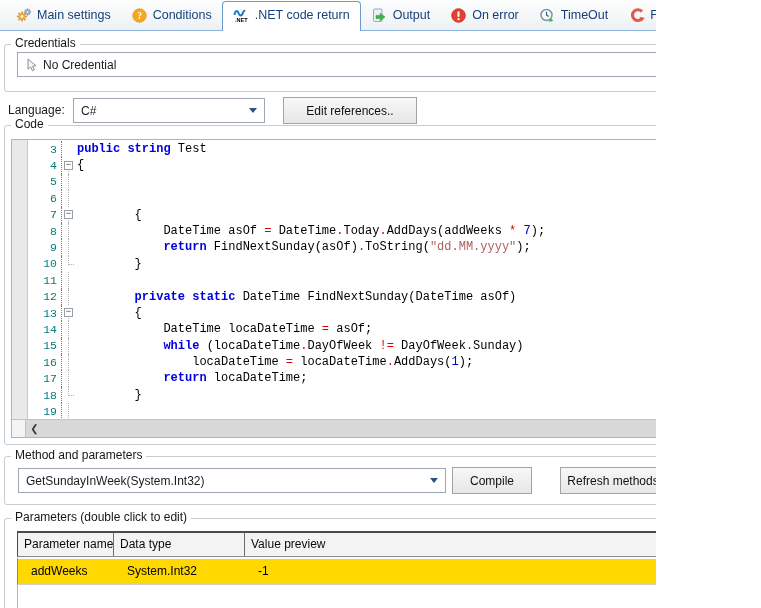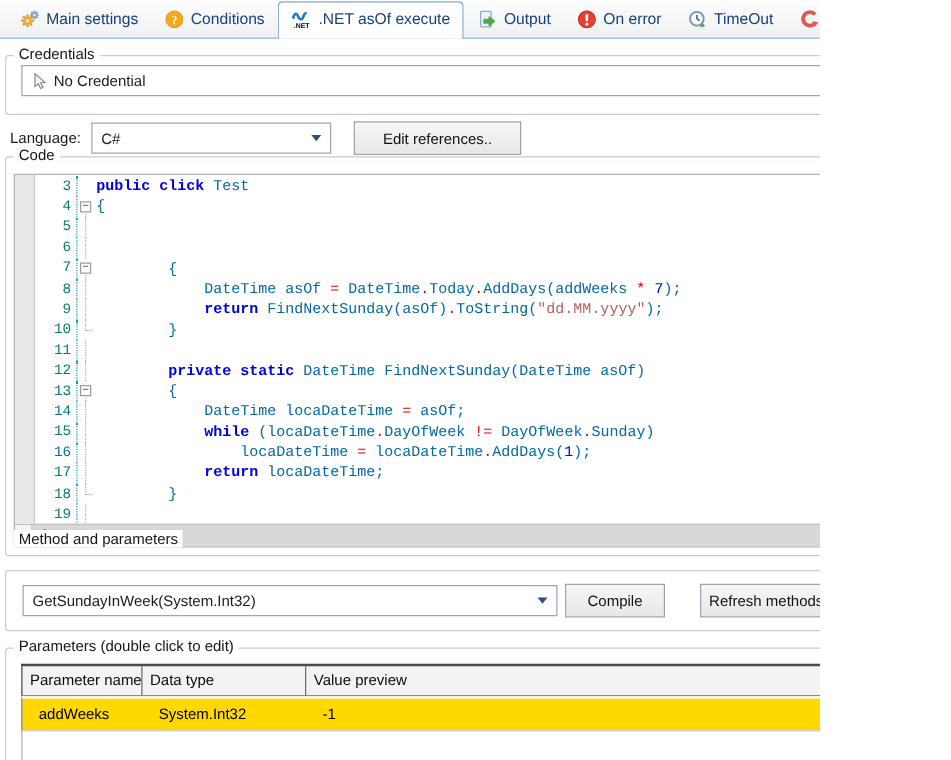--- a/index.html
+++ b/index.html
@@ -61,21 +61,21 @@
         border:1px solid #9A9FA5;background:#fff;color:#444;font-size:9px;line-height:6px;
         text-align:center;font-family:"Liberation Mono",monospace;}
   .fold-box::after{content:'';position:absolute;left:6px;top:calc(50% + 5px);bottom:0;
         border-left:1px dotted #B0B0B0;}
   .fold-line::before{content:'';position:absolute;left:6px;top:0;bottom:0;
         border-left:1px dotted #B0B0B0;}
   .fold-end::before{content:'';position:absolute;left:6px;top:0;height:8px;width:5px;
         border-left:1px dotted #B0B0B0;border-bottom:1px dotted #B0B0B0;}
   .ct{font-family:"Liberation Mono",monospace;font-size:12px;line-height:16.4px;white-space:pre;}
   .tk-k{color:#0000E0;font-weight:bold;}
-  .tk-p{color:#0369a1;text-align:center;}
+  .tk-p{color:#000000;text-align:center;}
   .tk-o{color:#DE0000;}
   .tk-s{color:#B06060;}
   .tk-n{color:#0000E0;}
   #hscroll{height:17px;flex:none;display:flex;background:#D8D8D8;border-top:1px solid #C2C2C2;}
   .sb-corner{width:13px;background:#F4F4F4;border-right:1px solid #C2C2C2;}
   .sb-btn{width:17px;display:flex;align-items:center;justify-content:center;color:#3A3A3A;
           font-size:10px;font-family:"DejaVu Sans",sans-serif;}
   .sb-track{flex:1;}
 
   
@@ -130,21 +130,21 @@
         </span>
         <span>Conditions</span>
       </div>
       <div class="tab active">
         <span class="tico">
           <svg width="17" height="16" viewBox="0 0 17 16">
             <path d="M1.5 8 C2 3.5,4.5 3,5.5 6 C6.5 9,9 9.5,10 5.5 C10.4 4,11.2 3.4,12.3 3.4" fill="none" stroke="#1E7AC8" stroke-width="2"></path>
             <text x="2" y="15" font-family="Liberation Sans" font-size="5.5" font-weight="bold" fill="#000">.NET</text>
           </svg>
         </span>
-        <span>.NET asOf execute</span>
+        <span>.NET code return</span>
       </div>
       <div class="tab">
         <span class="tico">
           <svg width="16" height="15" viewBox="0 0 16 15">
             <rect x="2.5" y="1" width="8.5" height="12.5" rx="1" fill="#EAF1F8" stroke="#93A9BE"></rect>
             <path d="M5 7.4 h4.2 V5.2 L14 9 L9.2 12.8 V10.6 H5 Z" fill="#44B049" stroke="#2F8F35" stroke-width="0.5"></path>
           </svg>
         </span>
         <span>Output</span>
       </div>
@@ -201,21 +201,21 @@
   <div class="btn" id="edit-refs-btn">Edit references..</div>
 
   <div class="grp" id="grp-code">
     <div id="editor">
       <div id="ed-body">
         <div id="ed-margin"></div>
         <div id="code-lines">
             <div class="cl">
               <span class="ln">3</span>
               <span class="fold"></span>
-              <span class="ct"><span class="tk-k">public</span><span class="tk-p"> </span><span class="tk-k">click</span><span class="tk-p"> Test</span></span>
+              <span class="ct"><span class="tk-k">public</span><span class="tk-p"> </span><span class="tk-k">string</span><span class="tk-p"> Test</span></span>
             </div>
             <div class="cl">
               <span class="ln">4</span>
               <span class="fold fold-box">
                 <span class="fbox">−</span>
               </span>
               <span class="ct"><span class="tk-p">{</span></span>
             </div>
             <div class="cl">
               <span class="ln">5</span>
@@ -301,21 +301,21 @@
         <div class="sb-corner"></div>
         <div class="sb-btn">❮</div>
         <div class="sb-track"></div>
         <div class="sb-btn">❯</div>
       </div>
     </div>
   </div>
   <span class="glabel" style="left:11px;top:117px;position:absolute;">Code</span>
 
   <div class="grp" id="grp-method"></div>
-  <span class="glabel" style="left:11px;top:424px;position:absolute;text-align:right;">Method and parameters</span>
+  <span class="glabel" style="left:11px;top:448px;position:absolute;text-align:right;">Method and parameters</span>
   <div class="combo" id="method-combo">
     <span class="ctext">GetSundayInWeek(System.Int32)</span>
     <span class="carrow"></span>
   </div>
   <div class="btn" id="compile-btn">Compile</div>
   <div class="btn" id="refresh-btn">Refresh methods</div>
   <div class="btn" id="run-btn">Run</div>
 
   <div class="grp" id="grp-params">
     <div id="ptable">

